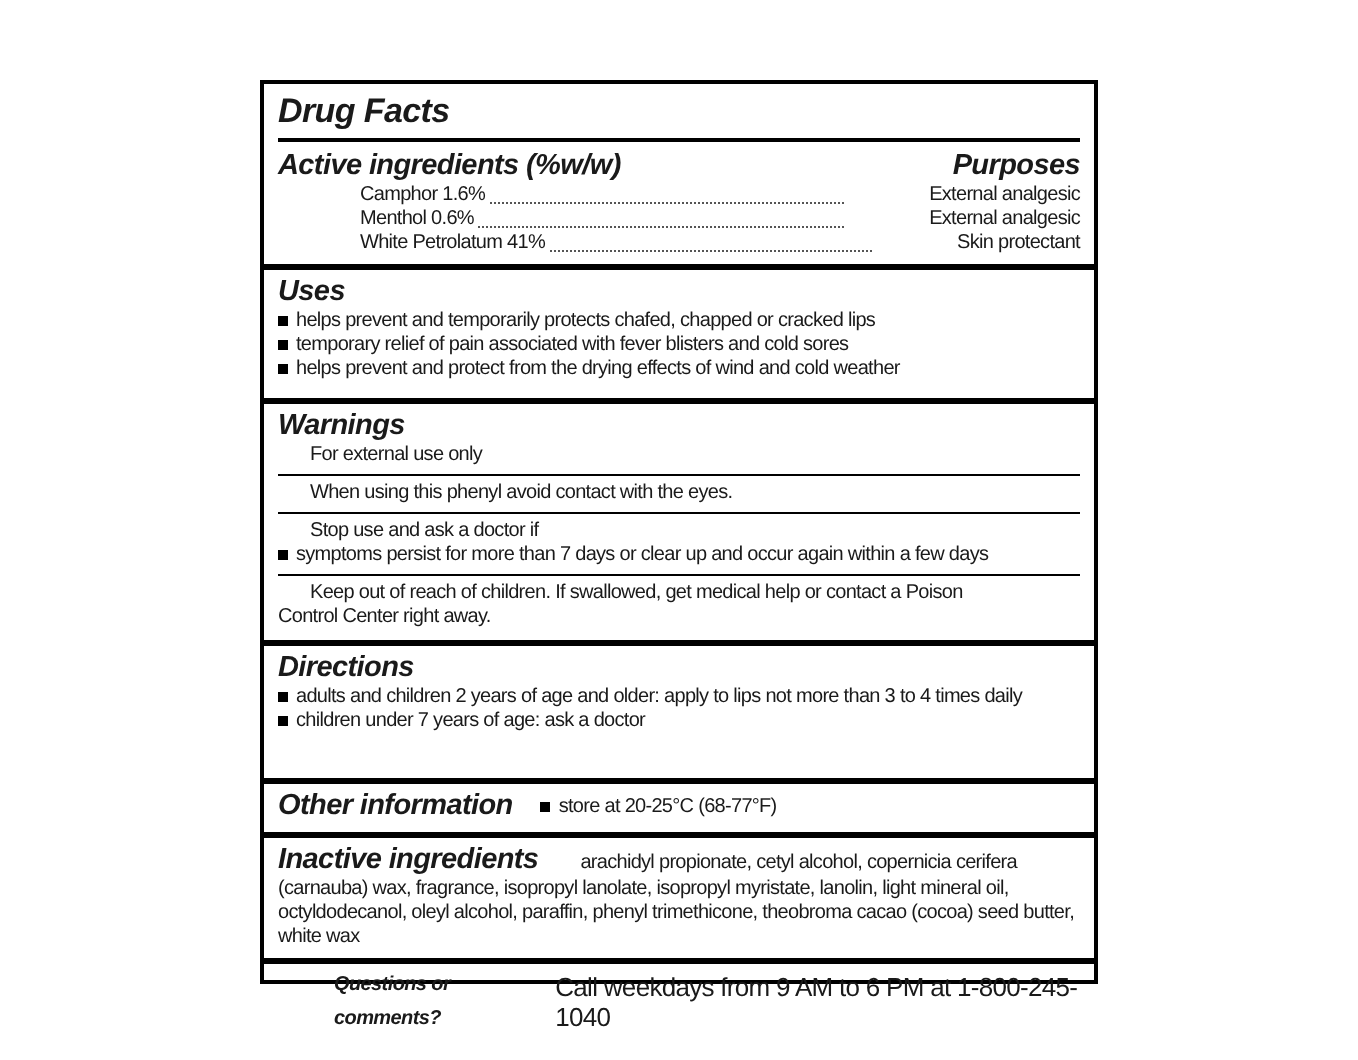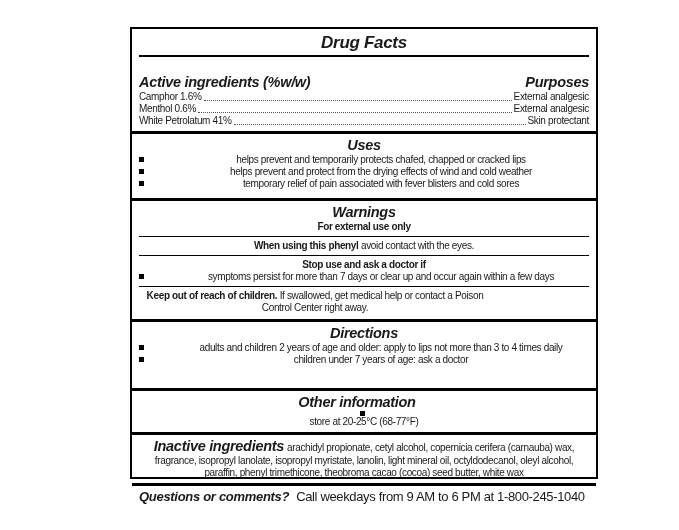--- a/index.html
+++ b/index.html
@@ -2,68 +2,68 @@
 <html><head>
 <meta charset="utf-8">
 <style>
   html,body{margin:0;padding:0;}
   body{
     width:679px;height:530px;background:#ffffff;position:relative;
     font-family:"Liberation Sans", sans-serif;color:#1a1a1a;
     -webkit-font-smoothing:antialiased;
   }
   .label-box{
-    position:absolute;left:130px;top:27px;width:468px;height:452px;
+    position:absolute;left:130px;top:40px;width:419px;height:452px;
     border:2px solid #000;box-sizing:border-box;background:#fff;
-    display:flex;flex-direction:column;text-align:center;
+    display:flex;flex-direction:column;
   }
   .sec{padding:3px 7px 4px;}
   .thick-top{border-top:3px solid #000;}
   .h1{
     font-size:17px;font-weight:bold;font-style:italic;
     letter-spacing:-0.3px;line-height:19px;
   }
   .title-sec{padding:3px 7px 0;}
   .title-inner{border-bottom:2px solid #000;padding:1px 0 3px;}
   .h2{
     font-size:14.5px;font-weight:bold;font-style:italic;
     letter-spacing:-0.3px;line-height:17px;
   }
   .body-t{font-size:10px;line-height:12px;letter-spacing:-0.35px;}
-  .bold{font-weight:bold;}
+  .bold{font-weight:normal;margin-left:16px;}
   .heads-row{display:flex;justify-content:space-between;align-items:baseline;}
   .ing-row{display:flex;align-items:flex-end;font-size:10px;line-height:12px;letter-spacing:-0.35px;}
-  .ing-name,.ing-purpose{white-space:nowrap;}
+  .ing-name,.ing-purpose{white-space:nowrap;margin-left:41px;}
   .leader{flex:1;border-bottom:1px dotted #555;margin:0 2px 2px;}
-  .bul{display:flex;align-items:flex-start;font-size:10px;line-height:12px;letter-spacing:-0.35px;gap:25px;}
+  .bul{display:flex;align-items:flex-start;font-size:10px;line-height:12px;letter-spacing:-0.35px;}
   .bullet-sq{display:inline-block;width:5px;height:5px;background:#000;margin:3px 4px 0 0;flex:0 0 auto;}
   .bul > .bul-text{flex:1;}
   .thin-rule{border:0;border-top:1px solid #000;margin:3px 0;}
   .keep-out{max-width:352px;}
-  .other-row{display:flex;align-items:center;flex-direction:column;}
+  .other-row{display:flex;align-items:center;}
   .other-row .h2{margin-right:14px;}
   .other-row .bullet-sq{margin-top:0;}
-  .inline-h{margin-right:3px;font-style:italic;}
+  .inline-h{margin-right:21px;font-style:italic;}
   .inactive-sec{flex:1;}
   .q-row{display:flex;align-items:center;}
-  .q-row .h2{font-size:13px;margin-right:7px;}
+  .q-row .h2{font-size:10px;margin-right:7px;margin-left:28px;}
   .q-text{font-size:13px;letter-spacing:-0.35px;}
 </style>
 </head>
 <body>
 
 <div class="label-box">
 
   <div class="sec title-sec">
     <div class="title-inner">
       <span class="h1">Drug Facts</span>
     </div>
   </div>
 
-  <div class="sec" style="padding-top:17px;">
+  <div class="sec" style="padding-top:4px;">
     <div class="heads-row">
       <span class="h2">Active ingredients (%w/w)</span>
       <span class="h2">Purposes</span>
     </div>
     <div class="ing-row">
       <span class="ing-name">Camphor 1.6%</span>
       <span class="leader"></span>
       <span class="ing-purpose">External analgesic</span>
     </div>
     <div class="ing-row">
@@ -79,25 +79,25 @@
   </div>
 
   <div class="sec thick-top" style="padding-bottom:8px;">
     <div class="h2">Uses</div>
     <div class="bul">
       <span class="bullet-sq"></span>
       <span class="bul-text">helps prevent and temporarily protects chafed, chapped or cracked lips</span>
     </div>
     <div class="bul">
       <span class="bullet-sq"></span>
-      <span class="bul-text">helps prevent and protect from the drying effects of wind and cold weather</span>
+      <span class="bul-text">temporary relief of pain associated with fever blisters and cold sores</span>
     </div>
     <div class="bul">
       <span class="bullet-sq"></span>
-      <span class="bul-text">temporary relief of pain associated with fever blisters and cold sores</span>
+      <span class="bul-text">helps prevent and protect from the drying effects of wind and cold weather</span>
     </div>
   </div>
 
   <div class="sec thick-top" style="padding-bottom:5px;">
     <div class="h2">Warnings</div>
     <div class="body-t bold">For external use only</div>
     <hr class="thin-rule">
     <div class="body-t"><span class="bold">When using this phenyl</span><span> avoid contact with the eyes.</span></div>
     <hr class="thin-rule">
     <div class="body-t bold">Stop use and ask a doctor if</div>

